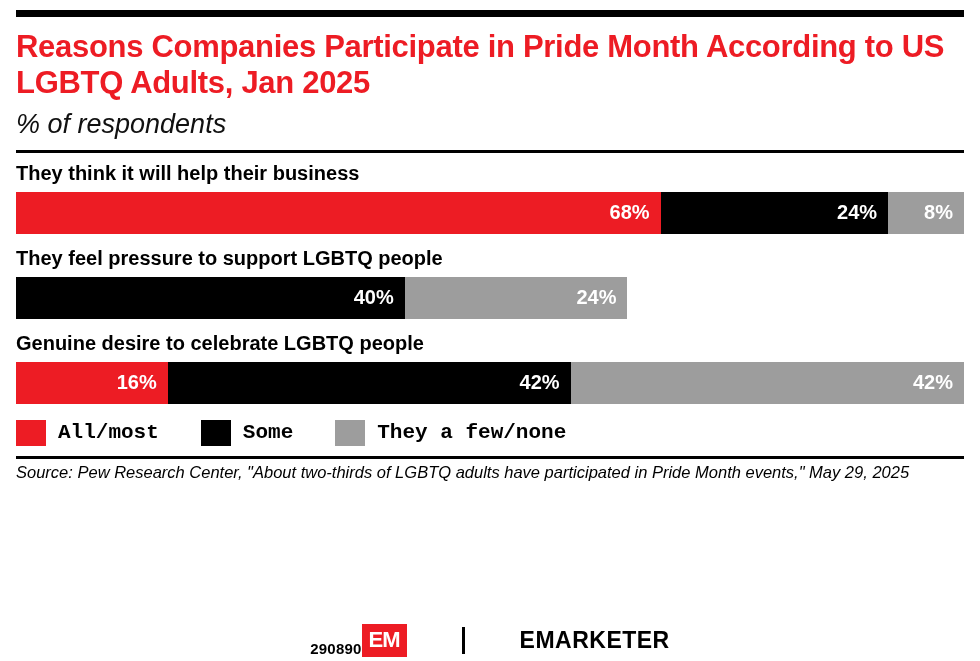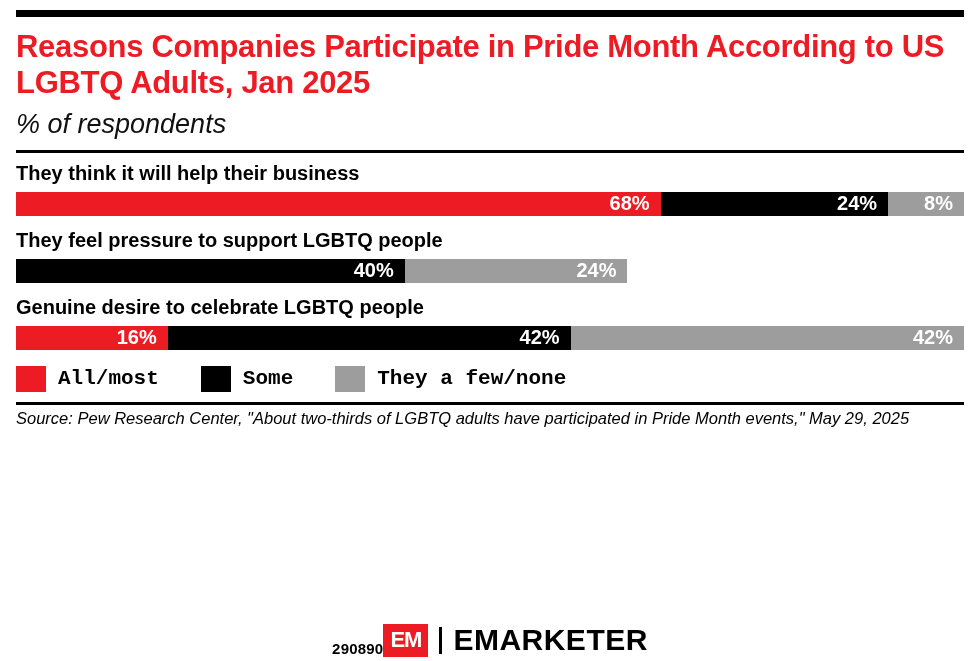--- a/index.html
+++ b/index.html
@@ -50,21 +50,21 @@
     margin-top: 0;
   }
   .group-label {
     font-size: 20px;
     font-weight: bold;
     margin: 9px 0 7px 0;
   }
   .bar-row {
     display: flex;
     width: 948px;
-    height: 24px;
+    height: 42px;
     margin-bottom: 13px;
   }
   .seg {
     display: flex;
     align-items: center;
     justify-content: flex-end;
     box-sizing: border-box;
     padding-right: 11px;
     color: #ffffff;
     font-size: 20px;
@@ -119,39 +119,40 @@
     justify-content: center;
   }
   .chart-id {
     font-size: 15px;
     font-weight: bold;
     letter-spacing: 0.2px;
   }
   .brand {
     display: flex;
     align-items: center;
+    gap: 44px;
   }
   .brand-mark {
     background: #ED1C24;
     color: #ffffff;
     font-weight: bold;
     font-size: 22px;
     line-height: 1;
     padding: 5px 7px 6px 7px;
     letter-spacing: -1px;
     display: inline-block;
   }
   .brand-divider {
     width: 3px;
     height: 27px;
     background: #000000;
     margin: 0 11px;
   }
   .brand-name {
-    font-size: 30px;
+    font-size: 23px;
     font-weight: bold;
     letter-spacing: 0.5px;
   }
 </style>
 </head>
 <body>
 
 <div class="page">
 
   <div class="rule-top"></div>

